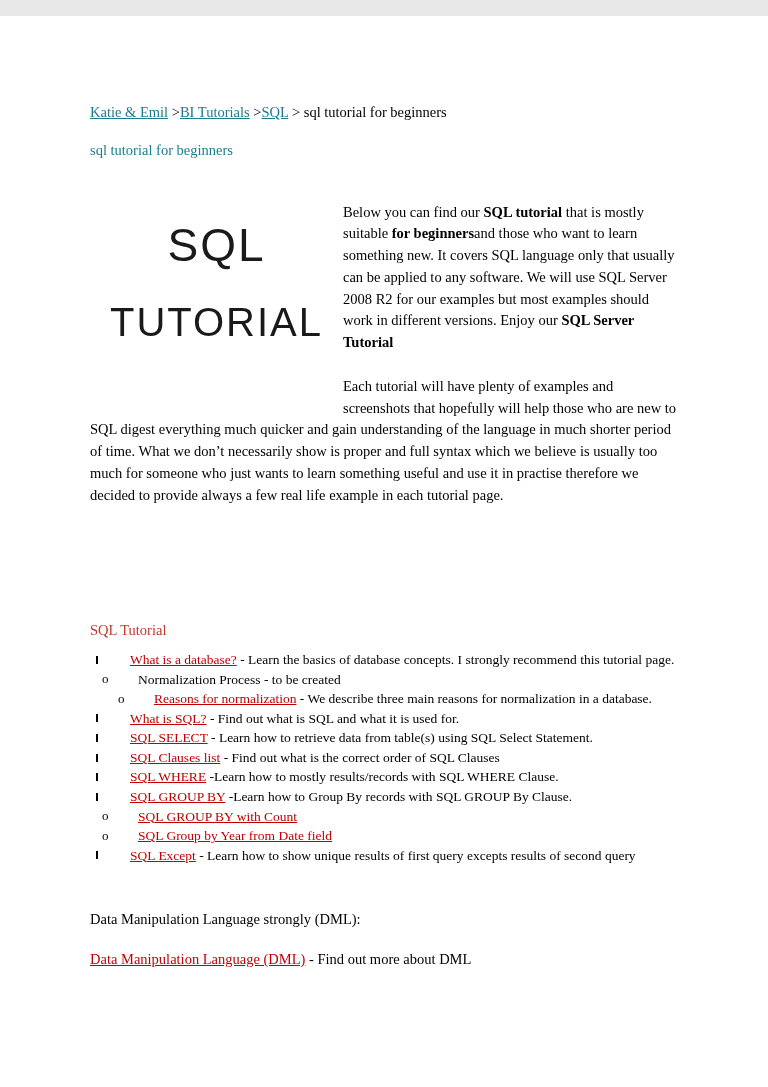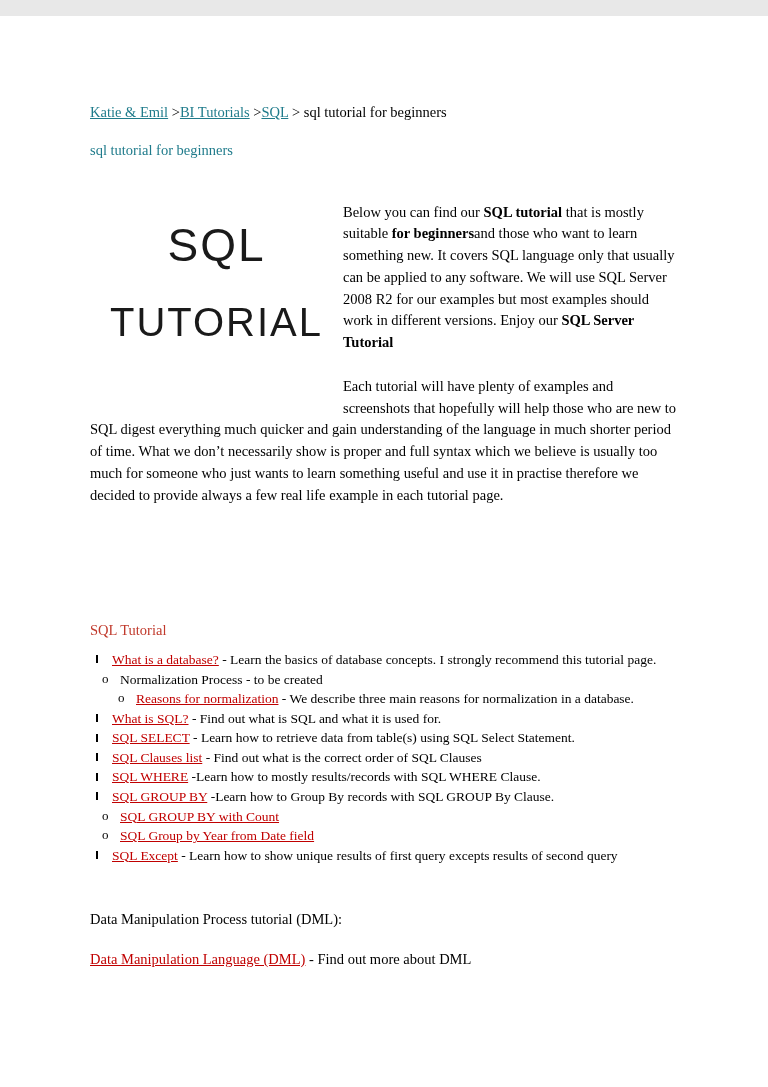--- a/index.html
+++ b/index.html
@@ -40,21 +40,21 @@
     gap: 34px;
     font-family: "Liberation Sans", sans-serif;
     color: #1a1a1a;
   }
   .logo-line1 { font-size: 46px; letter-spacing: 2px; line-height: 1; }
   .logo-line2 { font-size: 40px; letter-spacing: 2px; line-height: 1; text-align: right; }
   .para { margin: 0 0 22px 0; }
   .clear { clear: both; }
   .list-heading { margin-top: 92px; color: var(--heading-red, #C0392B); }
   .tutorial-list { margin-top: 8px; font-size: 13.5px; line-height: 1.45; }
-  .li { display: flex; align-items: center; }
+  .li { display: flex; align-items: flex-end; gap: 18px; }
   .li.lvl1 { padding-left: 4px; }
   .li.lvl2 { padding-left: 12px; }
   .li.lvl3 { padding-left: 28px; }
   .marker { flex: 0 0 auto; width: 18px; font-size: 13px; }
   .marker.tick::before {
     content: '';
     display: inline-block;
     width: 2px;
     height: 8px;
     background: #000;
@@ -126,18 +126,18 @@
         <div class="li lvl2">
           <span class="marker">o</span>
           <span class="li-body"><a href="#" class="lnk red">SQL Group by Year from Date field</a></span>
         </div>
         <div class="li lvl1">
           <span class="marker tick"></span>
           <span class="li-body"><a href="#" class="lnk red">SQL Except</a><span> - Learn how to show unique results of first query excepts results of second query</span></span>
         </div>
       </div>
 
-    <div class="dml-title">Data Manipulation Process tutorial (DML):</div>
+    <div class="dml-title">Data Manipulation Language strongly (DML):</div>
 
     <p class="dml-line"><a href="#" class="lnk red">Data Manipulation Language (DML)</a><span> - Find out more about DML</span></p>
 
   </div>
 </div>
 
 </body></html>

